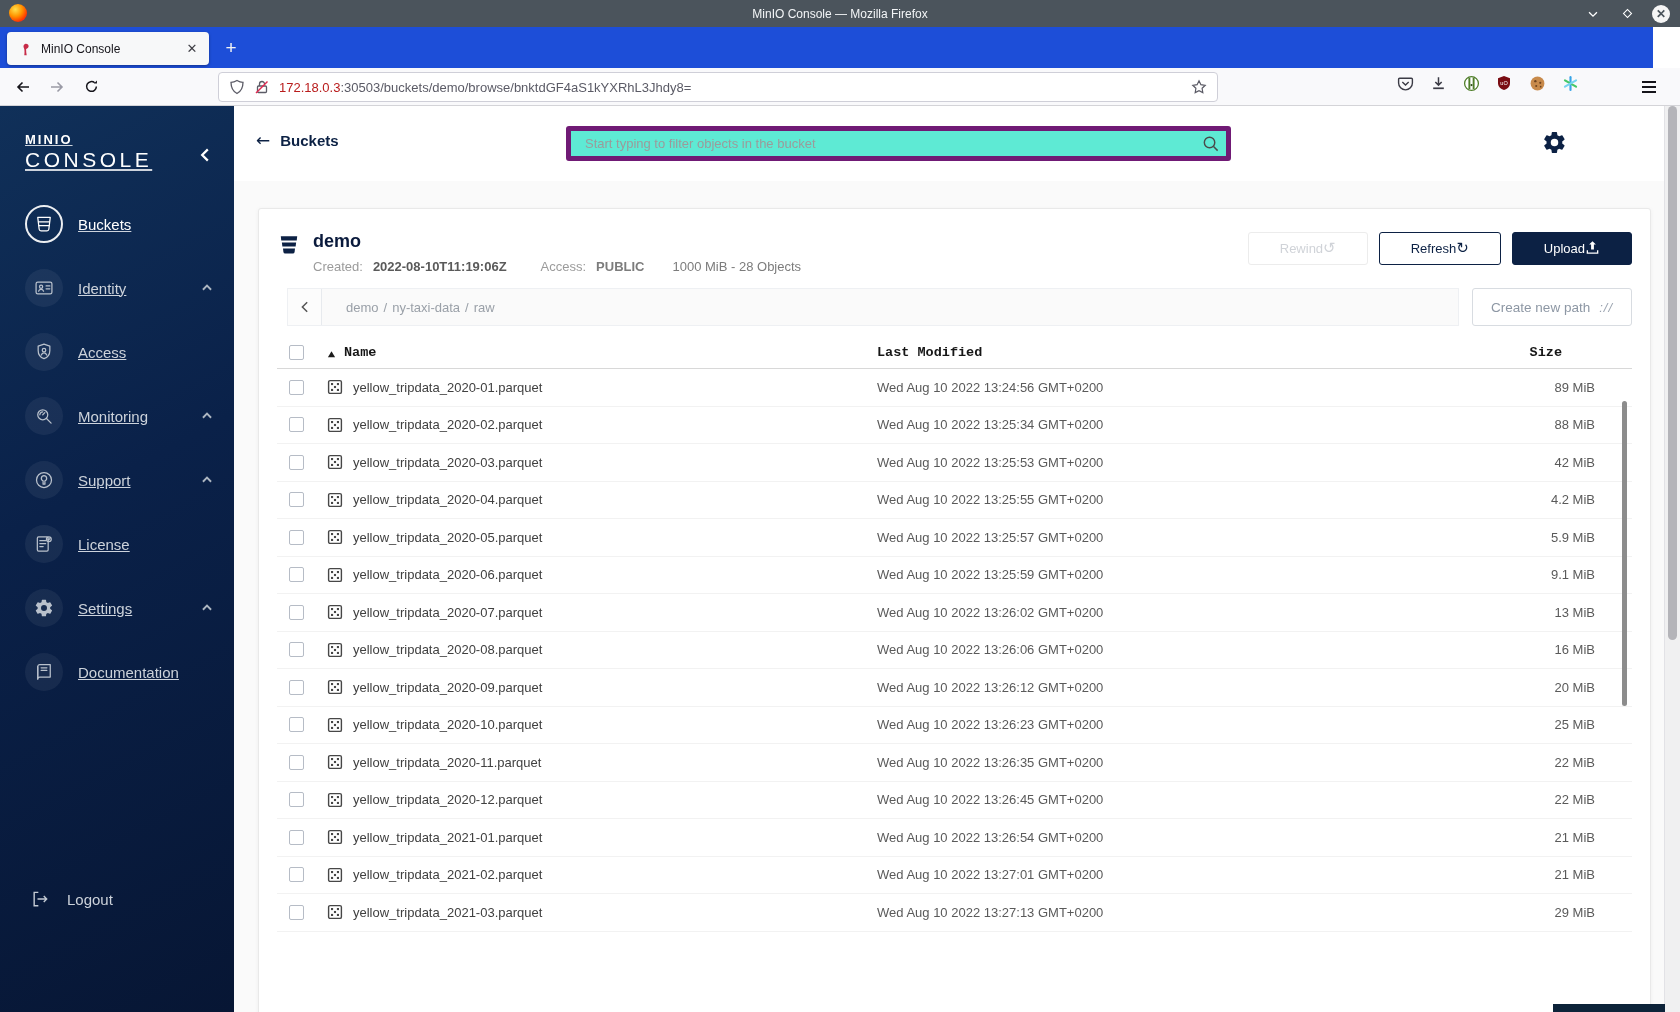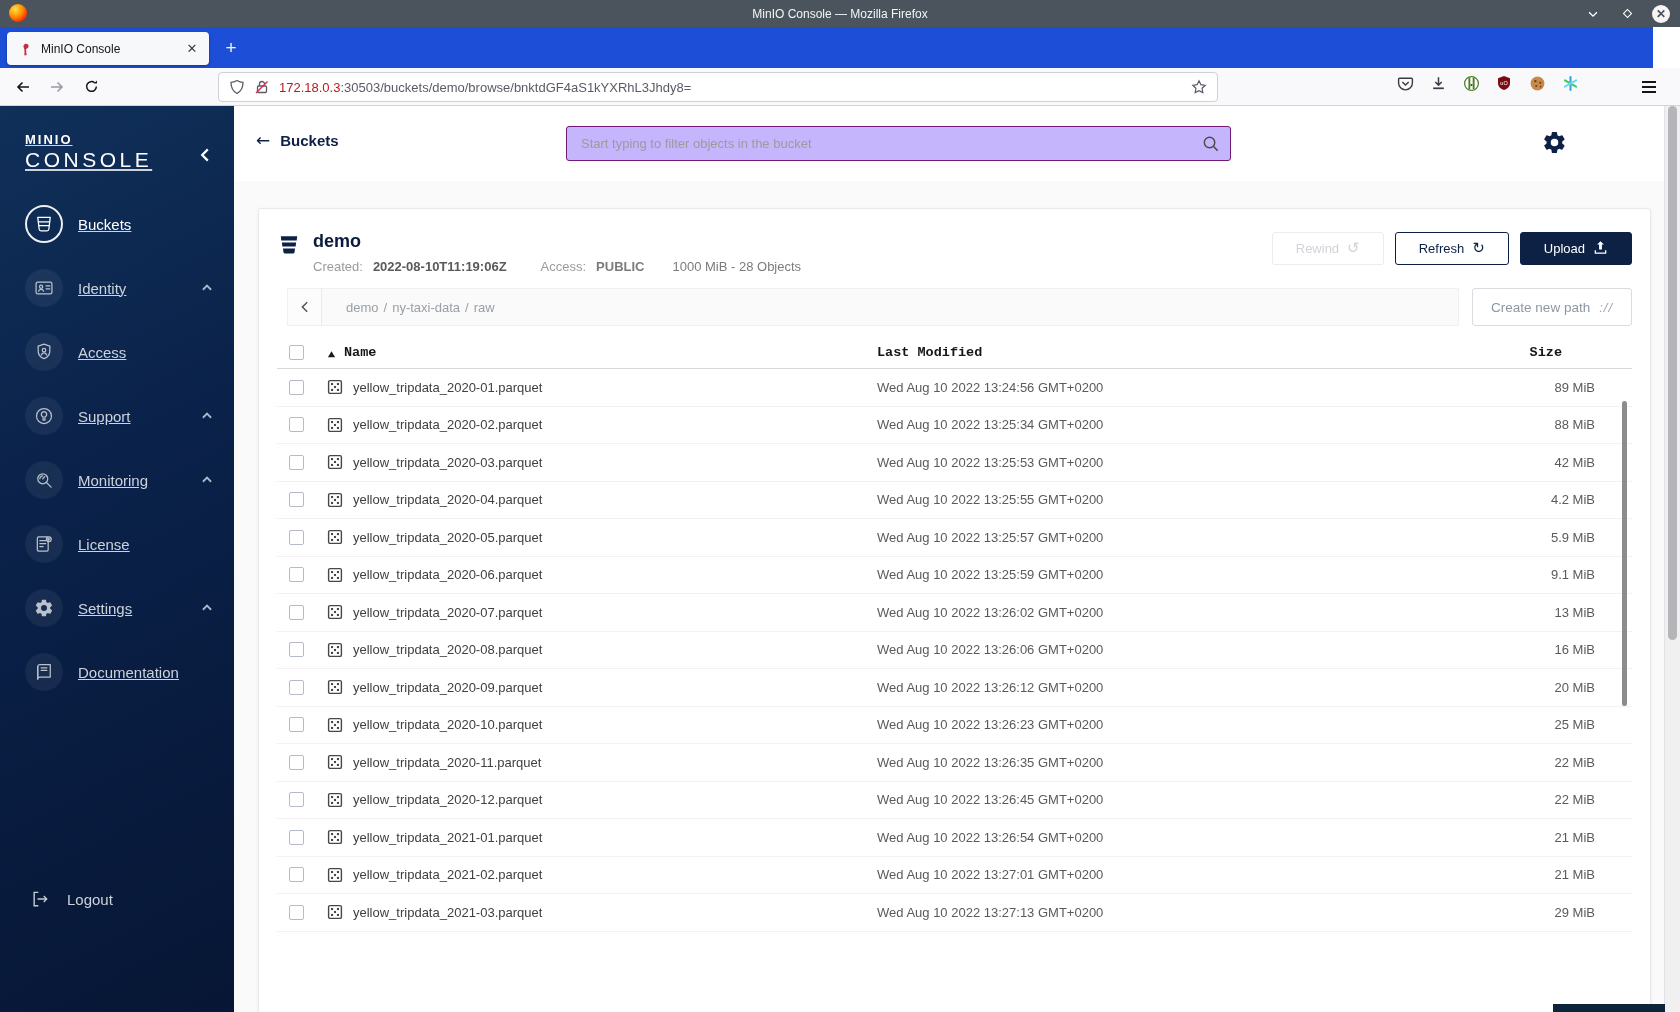--- a/index.html
+++ b/index.html
@@ -61,38 +61,38 @@
   .logout-ic svg { width:20px; height:20px; }
   .logout-label { margin-left:12px; font-size:15px; color:#ccd2da; }
 
   
   .main { flex:1; position:relative; background:#fafafa; overflow:hidden; }
   .page-header { position:absolute; left:0; top:0; right:0; height:75px; background:#fff; }
   .back-group { position:absolute; left:22px; top:26px; display:flex; align-items:center; gap:10px; color:#0c2144; cursor:pointer; }
   .back-arrow { font-size:17px; line-height:1; }
   .back-label { font-size:15px; font-weight:bold; }
   .search-wrap { position:absolute; left:332px; top:20px; width:665px; height:35px; }
-  .search-input { width:100%; height:100%; border:1px solid #701a75; border-radius:3px; padding:0 40px 0 14px; font-size:13px; color:#444; font-family:"Liberation Sans", sans-serif; background:#c4b5fd; outline:none; }
+  .search-input { width:100%; height:100%; border:5px solid #701a75; border-radius:3px; padding:0 40px 0 14px; font-size:13px; color:#444; font-family:"Liberation Sans", sans-serif; background:#5eead4; outline:none; }
   .search-input::placeholder { color:#9b9b9b; }
   .search-ic { position:absolute; right:11px; top:8px; width:19px; height:19px; }
   .gear-btn { position:absolute; right:112px; top:22px; width:28px; height:28px; color:#0c2144; display:flex; align-items:center; justify-content:center; }
   .gear-btn svg { width:25px; height:25px; }
 
   
   .card { position:absolute; left:24px; top:102px; width:1393px; height:820px; background:#fff; border:1px solid #e9e9e9; border-radius:3px; box-shadow:0 1px 4px rgba(0,0,0,.05); }
 
   .bucket-head { display:flex; padding:22px 18px 0 18px; }
   .bucket-ic { width:24px; height:24px; margin:2px 12px 0 0; flex:none; }
   .bucket-title { font-size:18px; font-weight:bold; color:#0a1a3c; }
   .bucket-meta { margin-top:7px; font-size:13px; color:#9b9b9b; display:flex; align-items:center; gap:10px; }
   .meta-val { color:#5a5a5a; font-weight:bold; }
   .meta-val.lighter { color:#7c7c7c; }
   .meta-plain { color:#7c7c7c; }
   .head-actions { margin-left:auto; display:flex; gap:11px; align-items:flex-start; padding-top:1px; }
-  .btn { height:33px; border-radius:3px; font-size:13px; display:inline-flex; align-items:center; gap:8px; padding:0 23px; background:#fff; cursor:pointer; font-family:"Liberation Sans", sans-serif; }
+  .btn { height:33px; border-radius:3px; font-size:13px; display:inline-flex; align-items:center; padding:0 31px; background:#fff; cursor:pointer; font-family:"Liberation Sans", sans-serif; }
   .btn .glyph { font-size:15px; line-height:1; }
   .btn-disabled { color:#d0d3d8; border:1px solid #ececec; }
   .btn-outline { color:#0c2144; border:1px solid #0c2144; font-weight:500; }
   .btn-solid { color:#fff; background:#0c2144; border:1px solid #0c2144; font-weight:500; }
   .btn-solid svg { width:15px; height:15px; }
 
   .path-row { display:flex; align-items:flex-end; margin:14px 18px 0 28px; }
   .crumb-bar { flex:1; height:38px; background:#fafafa; border:1px solid #eef0f3; display:flex; align-items:center; margin-right:13px; }
   .crumb-back { width:34px; height:100%; border-right:1px solid #e7eaee; display:flex; align-items:center; justify-content:center; background:#fcfcfc; cursor:pointer; }
   .crumb-back svg { width:14px; height:14px; }
@@ -292,38 +292,38 @@
                 <path d="M12 2.5l7 2.4v5.2c0 4.9-2.9 8.4-7 9.9-4.1-1.5-7-5-7-9.9V4.9z"></path>
                 <circle cx="12" cy="9.8" r="2.1"></circle>
                 <path d="M8.7 15.6c.8-1.7 1.9-2.5 3.3-2.5s2.5.8 3.3 2.5"></path>
               </svg>
             </span>
             <span class="side-label">Access</span>
           </div>
           <div class="side-item">
             <span class="side-ic">
               <svg viewBox="0 0 24 24" fill="none" stroke="currentColor" stroke-width="1.5" stroke-linecap="round" stroke-linejoin="round">
-                <circle cx="12" cy="12" r="9"></circle>
-                <path d="M12 6.8a3.2 3.2 0 0 1 1.1 6.2V17h-2.2v-4a3.2 3.2 0 0 1 1.1-6.2z"></path>
+                <circle cx="10.5" cy="10.5" r="6"></circle>
+                <path d="M15 15l5.5 5.5M10.5 10.5L13 8"></path>
+                <path d="M7 10.5a3.5 3.5 0 0 1 3.5-3.5"></path>
               </svg>
             </span>
-            <span class="side-label">Support</span>
+            <span class="side-label">Monitoring</span>
             <span class="side-caret"><svg viewBox="0 0 12 12" fill="none" stroke="#aeb7c2" stroke-width="1.6">
                 <path d="M2.5 7.5L6 4l3.5 3.5"></path>
               </svg></span>
           </div>
           <div class="side-item">
             <span class="side-ic">
               <svg viewBox="0 0 24 24" fill="none" stroke="currentColor" stroke-width="1.5" stroke-linecap="round" stroke-linejoin="round">
-                <circle cx="10.5" cy="10.5" r="6"></circle>
-                <path d="M15 15l5.5 5.5M10.5 10.5L13 8"></path>
-                <path d="M7 10.5a3.5 3.5 0 0 1 3.5-3.5"></path>
+                <circle cx="12" cy="12" r="9"></circle>
+                <path d="M12 6.8a3.2 3.2 0 0 1 1.1 6.2V17h-2.2v-4a3.2 3.2 0 0 1 1.1-6.2z"></path>
               </svg>
             </span>
-            <span class="side-label">Monitoring</span>
+            <span class="side-label">Support</span>
             <span class="side-caret"><svg viewBox="0 0 12 12" fill="none" stroke="#aeb7c2" stroke-width="1.6">
                 <path d="M2.5 7.5L6 4l3.5 3.5"></path>
               </svg></span>
           </div>
           <div class="side-item">
             <span class="side-ic">
               <svg viewBox="0 0 24 24" fill="none" stroke="currentColor" stroke-width="1.5" stroke-linecap="round" stroke-linejoin="round">
                 <rect x="4" y="3.5" width="13" height="17" rx="1.5"></rect>
                 <path d="M7 8h7M7 11.5h7M7 15h4"></path>
                 <circle cx="17.8" cy="6.3" r="2.9"></circle>

